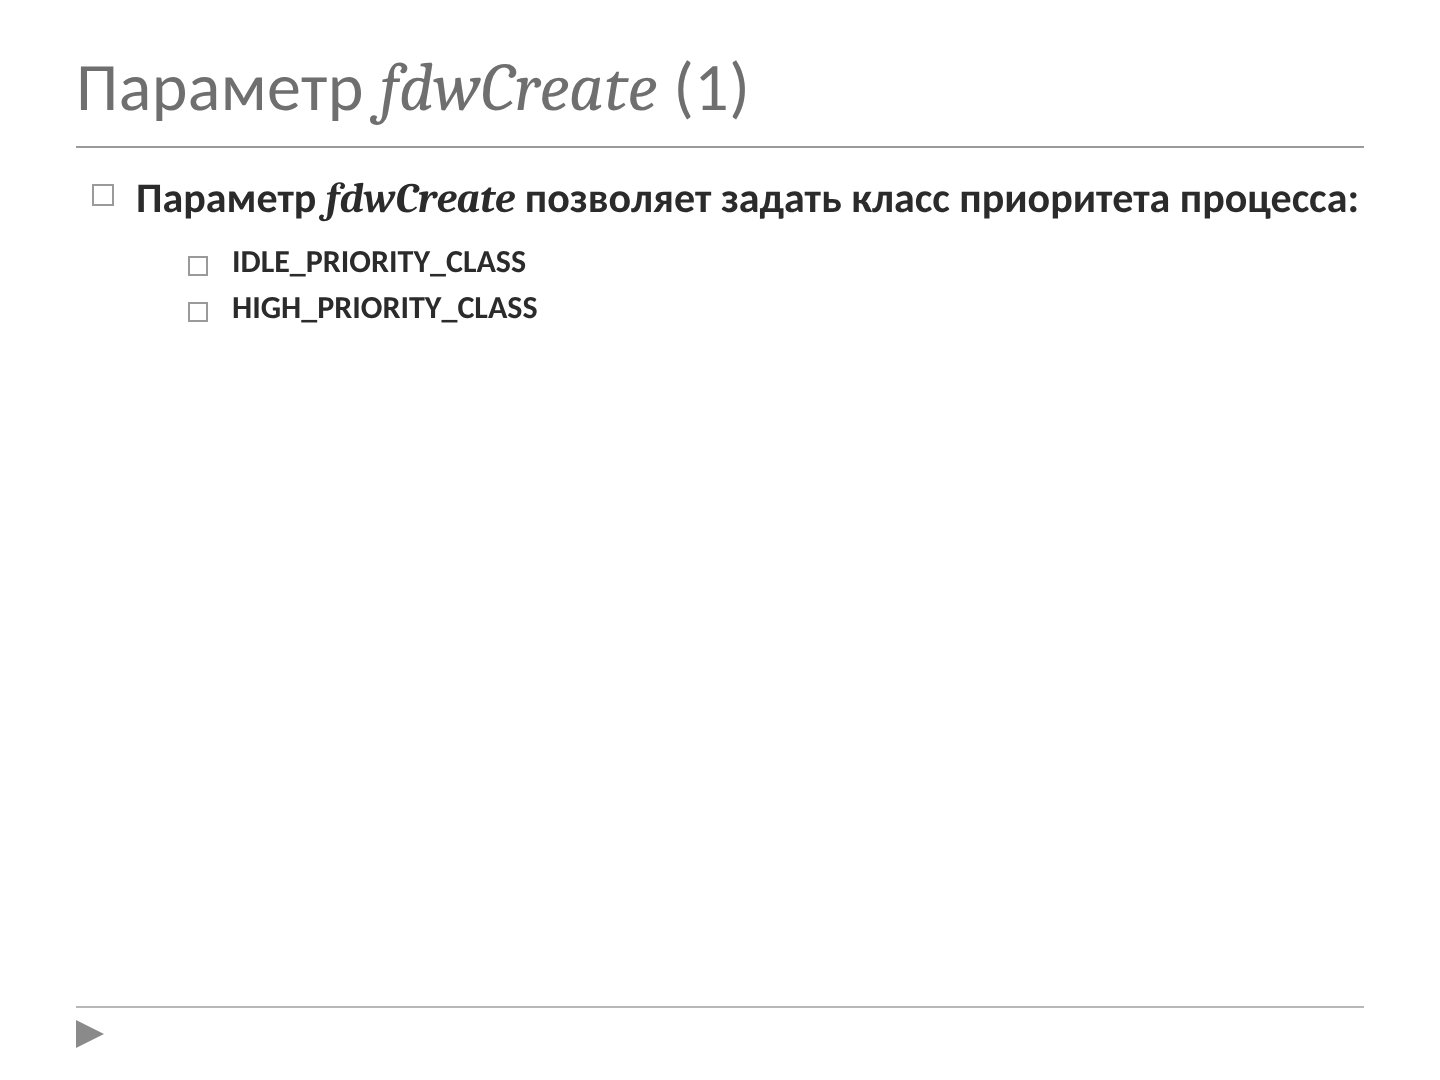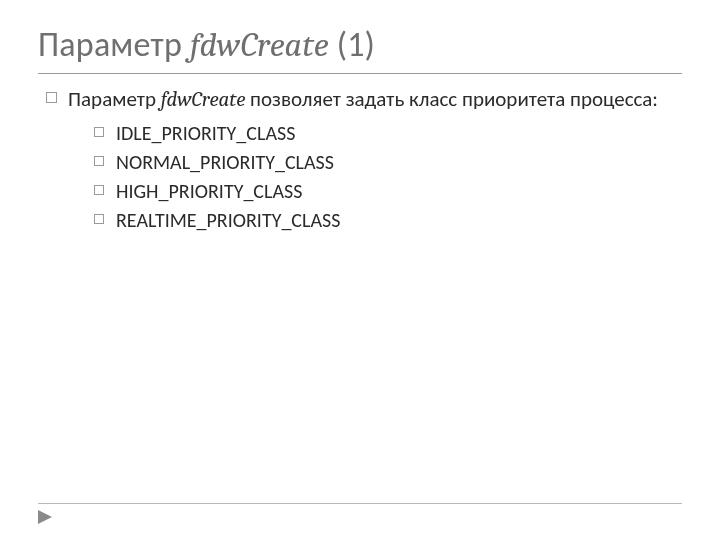--- a/index.html
+++ b/index.html
@@ -38,40 +38,41 @@
     padding: 0 0 0 6px;
     margin: 0;
   }
   ul.level1 > li {
     position: relative;
     padding-left: 24px;
     font-size: 21px;
     line-height: 1.28;
     color: #2b2b2b;
     margin-bottom: 4px;
+    font-weight: bold;
   }
   ul.level1 > li::before {
     content: "";
     position: absolute;
     left: 2px;
     top: 6px;
     width: 11px;
     height: 11px;
     border: 1px solid #9a9a9a;
     box-sizing: border-box;
   }
   ul.level2 {
     list-style: none;
     padding: 0;
     margin: 6px 0 0 26px;
   }
   ul.level2 > li {
     position: relative;
     padding-left: 22px;
-    font-size: 20px;
+    font-size: 16px;
     line-height: 1.45;
     color: #2b2b2b;
   }
   ul.level2 > li::before {
     content: "";
     position: absolute;
     left: 0;
     top: 8px;
     width: 10px;
     height: 10px;
@@ -107,23 +108,21 @@
     <span>Параметр </span><span class="italic">fdwCreate</span><span> (1)</span>
   </div>
 
   <ul class="level1">
     <li>
       <span class="intro">
         <span>Параметр </span><span class="italic">fdwCreate</span><span> позволяет задать класс приоритета процесса:</span>
       </span>
       <ul class="level2">
         <li><span>IDLE_PRIORITY_CLASS</span></li>
-        <li><span>NORMAL_PRIORITY_CLASS</span></li>
         <li><span>HIGH_PRIORITY_CLASS</span></li>
-        <li><span>REALTIME_PRIORITY_CLASS</span></li>
       </ul>
     </li>
   </ul>
 
   <div class="footer-line"></div>
 
   <div class="footer-arrow">
     <svg width="18" height="14" viewBox="0 0 18 14">
       <polygon points="0,0 14,7 0,14" fill="#8a8a8a"></polygon>
     </svg>

